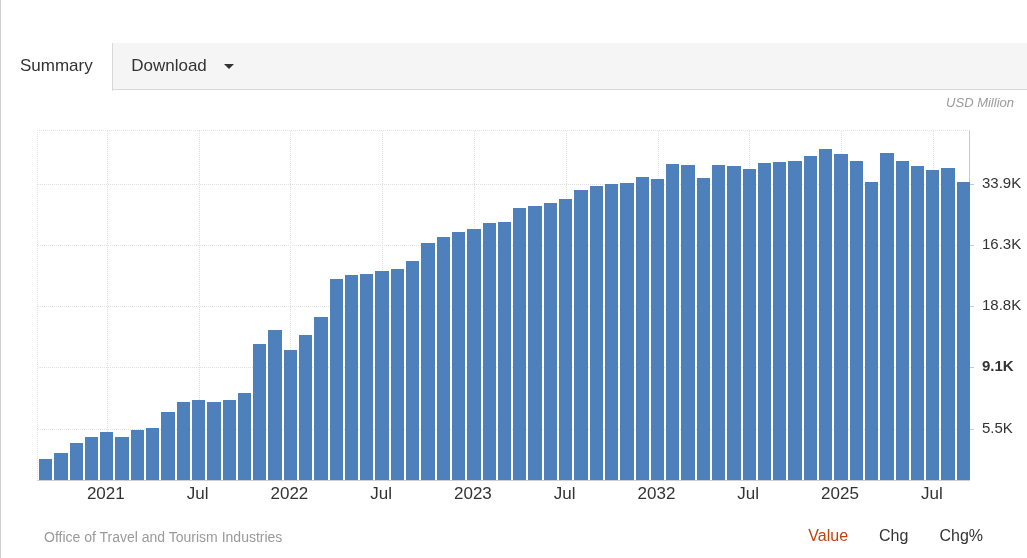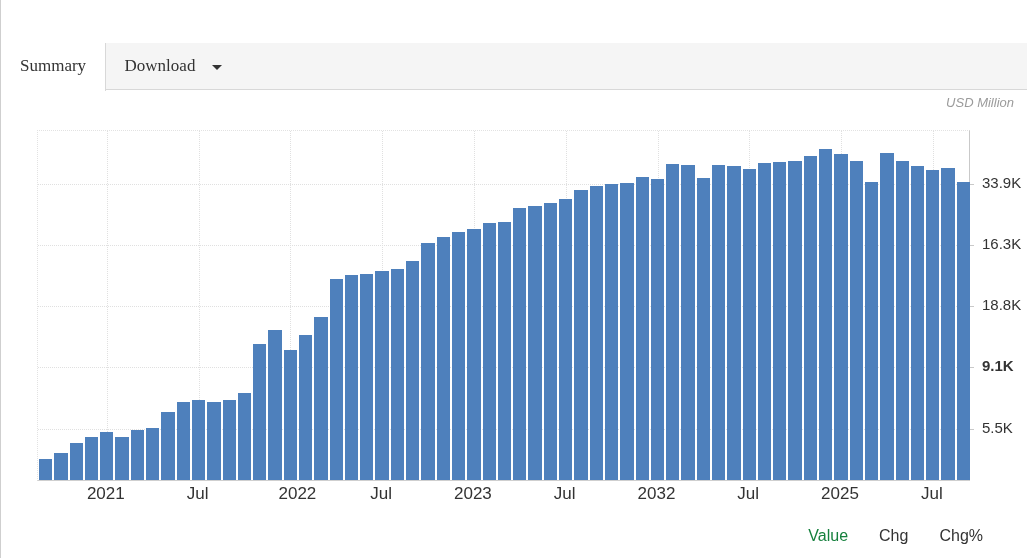--- a/index.html
+++ b/index.html
@@ -7,40 +7,40 @@
   .widget{
     position:relative;width:1027px;height:558px;overflow:hidden;
     font-family:"Liberation Sans","DejaVu Sans",sans-serif;
     background:#fff;border-left:1px solid #cfcfcf;
   }
   
   .titlebar{position:absolute;left:0;top:0;width:100%;height:43px;background:#4d7fbe;}
   .titlebar .title{display:block;padding-left:14px;line-height:43px;font-size:20px;color:#ffffff;letter-spacing:.2px;}
   
   .tabbar{position:absolute;left:0;top:43px;width:100%;height:47px;background:#f5f5f5;border-bottom:1px solid #d8d8d8;}
-  .tab{position:relative;display:inline-block;height:48px;line-height:46px;padding:0 19px;font-size:17px;color:#333;vertical-align:top;cursor:pointer;font-family:Liberation Serif, serif;}
+  .tab{position:relative;display:inline-block;height:48px;line-height:46px;padding:0 19px;font-size:17px;color:#333;vertical-align:top;cursor:pointer;}
   .tab.active{background:#fff;border-right:1px solid #d8d8d8;}
   .tab .caret{display:inline-block;width:0;height:0;border-left:5px solid transparent;border-right:5px solid transparent;border-top:5px solid #333;margin-left:12px;vertical-align:middle;}
   .tab-download{padding-left:14px;}
   
   .unit-label{position:absolute;right:13px;top:95px;font-size:13px;color:#9b9b9b;font-style:italic;}
   .plot{position:absolute;left:36px;top:130px;width:933px;height:351px;
         border-right:1px solid #c9c9c9;border-bottom:1px solid #cfcfcf;
         border-left:1px dotted #e2e2e2;border-top:1px dotted #e2e2e2;}
   .hgrid{position:absolute;left:0;width:100%;height:0;border-top:1px dotted #e0e0e0;}
   .vgrid{position:absolute;top:0;height:100%;width:0;border-left:1px dotted #e0e0e0;}
   .bar{position:absolute;background:#4e80bc;}
   .ytick{position:absolute;left:100%;width:5px;height:0;border-top:1px solid #c9c9c9;}
   .ylabel{position:absolute;font-size:15px;color:#333;white-space:nowrap;}
   .xlabel{position:absolute;top:484px;transform:translateX(-50%);font-size:17px;color:#333;white-space:nowrap;}
   
   .source{position:absolute;left:43px;top:529px;font-size:14px;color:#9a9a9a;}
   .links{position:absolute;right:44px;top:527px;display:flex;gap:31px;font-size:16px;}
   .links .link{color:#333;cursor:pointer;text-decoration:none;}
-  .links .link.active{color:#15803d;text-align:right;}
+  .links .link.active{color:#c2410c;text-align:right;}
 </style>
 </head>
 <body>
 
 <div class="widget">
 
 
   <div class="tabbar">
     <div class="tab active">
       <span>Summary</span>
@@ -137,29 +137,30 @@
       <div class="bar" title="2025-09: 19900 USD Million" style="left: 918.7px; width: 13.3px; height: 298.3px; bottom: 0px; background: rgb(78, 128, 188);"></div>
     </div>
   <div id="axis-labels">
       <div class="ylabel" style="left: 981px; top: 173.7px;">33.9K</div>
       <div class="ylabel" style="left: 981px; top: 234.9px;">16.3K</div>
       <div class="ylabel" style="left: 981px; top: 296.1px;">18.8K</div>
       <div class="ylabel" style="left: 981px; top: 357.3px; font-weight: bold;">9.1K</div>
       <div class="ylabel" style="left: 981px; top: 418.5px;">5.5K</div>
       <div class="xlabel" style="left: 104.8px;">2021</div>
       <div class="xlabel" style="left: 196.6px;">Jul</div>
-      <div class="xlabel" style="left: 288.4px; margin-left: 8px;">2022</div>
+      <div class="xlabel" style="left: 288.4px;">2022</div>
       <div class="xlabel" style="left: 380.1px;">Jul</div>
       <div class="xlabel" style="left: 471.9px;">2023</div>
       <div class="xlabel" style="left: 563.7px;">Jul</div>
       <div class="xlabel" style="left: 655.5px;">2032</div>
       <div class="xlabel" style="left: 747.2px;">Jul</div>
       <div class="xlabel" style="left: 839px;">2025</div>
       <div class="xlabel" style="left: 930.8px;">Jul</div>
     </div>
 
+  <div class="source">Office of Travel and Tourism Industries</div>
   <div class="links" id="footer-links">
       <span class="link active">Value</span>
       <span class="link">Chg</span>
       <span class="link">Chg%</span>
     </div>
 
 </div>
 
 </body></html>

